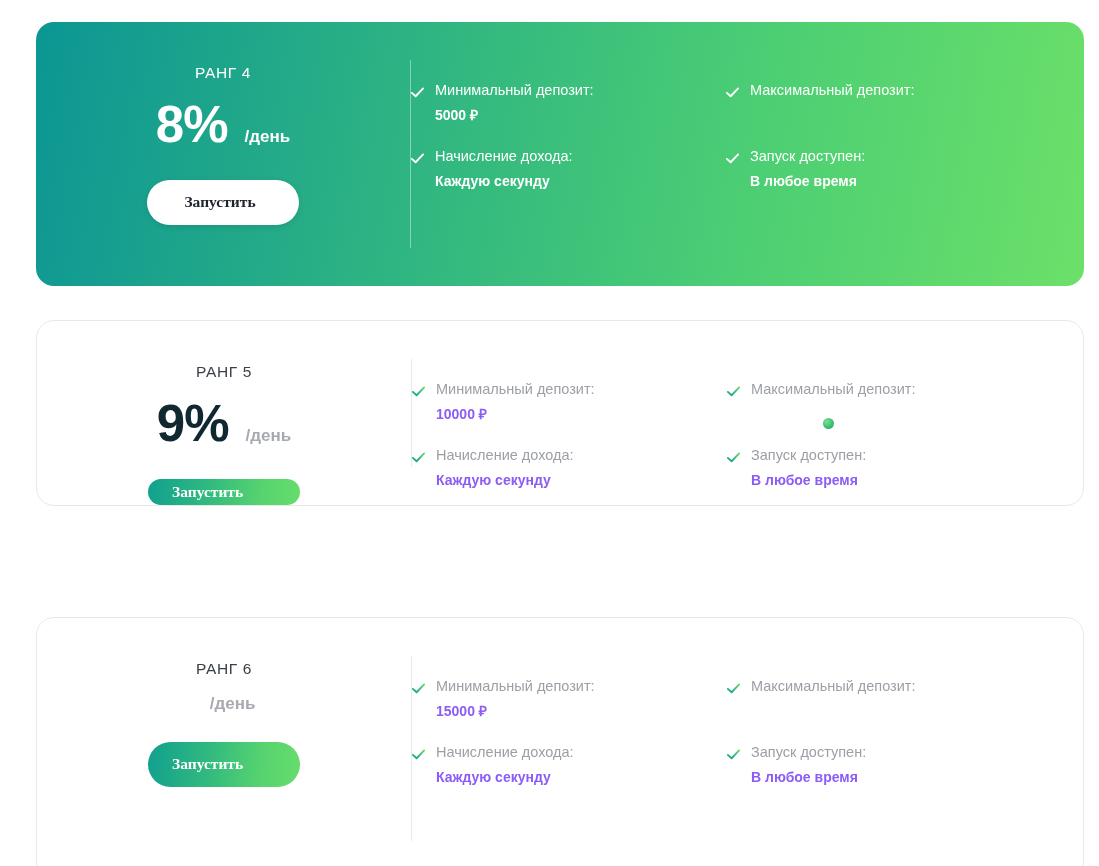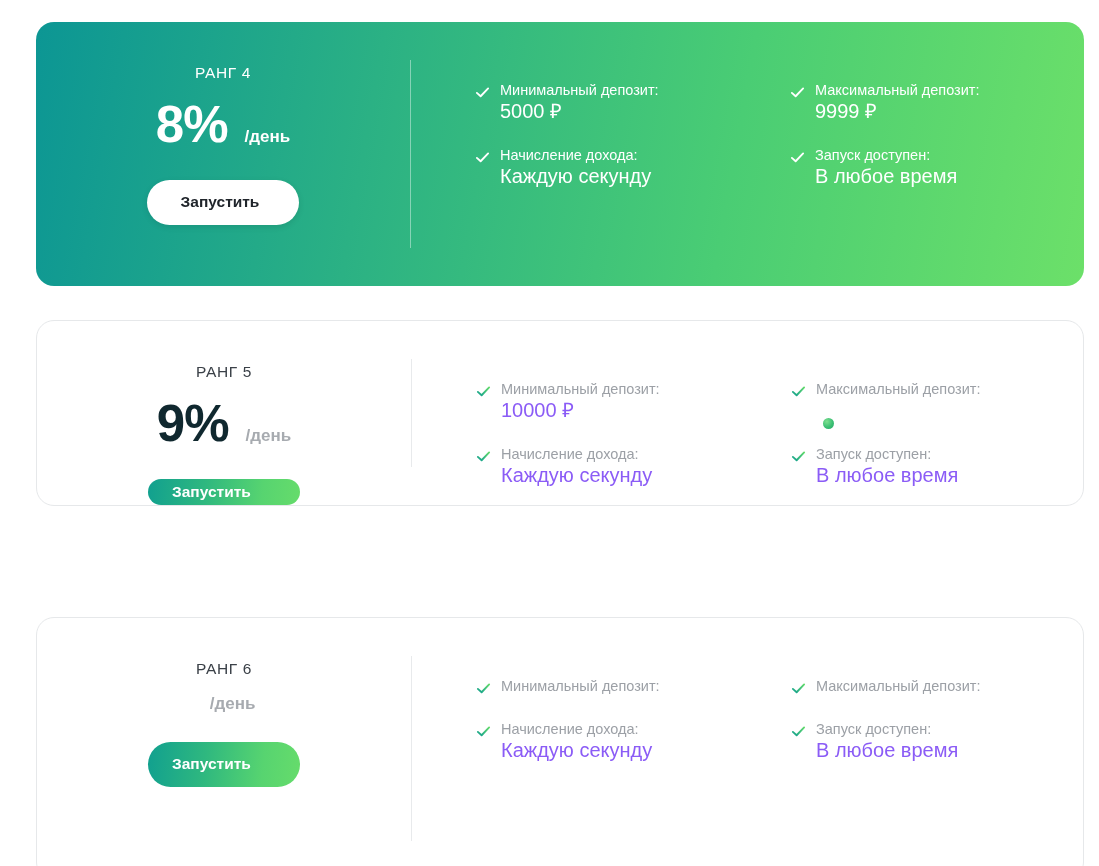--- a/index.html
+++ b/index.html
@@ -95,21 +95,21 @@
   .inactive .percent-suffix { color: #a7abb0; }
 
   .launch-btn {
     margin-top: 30px;
     border: none;
     outline: none;
     cursor: pointer;
     width: 152px;
     height: 45px;
     border-radius: 24px;
-    font-family: Liberation Sans, sans-serif;
+    font-family: Liberation Serif, serif;
     font-size: 15.5px;
     font-weight: 700;
     display: flex;
     align-items: center;
     justify-content: flex-start;
     padding-left: 24px;
     box-sizing: border-box;
   }
   .active .launch-btn {
     background: #ffffff;
@@ -130,21 +130,20 @@
     bottom: 38px;
     left: 374px;
     width: 1px;
   }
   .active .divider   { background: rgba(255,255,255,0.42); }
   .inactive .divider { background: #e8eaec; }
 
   
   .right-col {
     flex: 1 1 auto;
-    padding-left: 65px;
     padding-top: 61px;
     padding-right: 30px;
     box-sizing: border-box;
     display: grid;
     grid-template-columns: 315px 1fr;
     grid-row-gap: 26px;
     align-content: start;
   }
 
   .feature { position: relative; }
@@ -165,23 +164,24 @@
 
   .feature-label {
     font-size: 14.5px;
     font-weight: 400;
     line-height: 1.1;
   }
   .active .feature-label   { color: #ffffff; }
   .inactive .feature-label { color: #9ca0a6; }
 
   .feature-value {
+    margin-top: 8px;
     margin-left: 25px;
-    font-size: 20px;
-    font-weight: 400;
+    font-size: 14px;
+    font-weight: 700;
     line-height: 1.1;
   }
   .active .feature-value   { color: #ffffff; }
   .inactive .feature-value { color: #8b5cf6; }
 
   
   .cursor-dot {
     position: absolute;
     width: 11px;
     height: 11px;
@@ -222,21 +222,20 @@
           </div>
           <div class="feature-value">5000 ₽</div>
         </div>
         <div class="feature">
           <div class="feature-head">
             <svg class="check-icon" viewBox="0 0 16 16">
                 <path d="M2 8.4 L6 12 L14 3.6" fill="none" stroke="#ffffff" stroke-width="2" stroke-linecap="round" stroke-linejoin="round"></path>
               </svg>
             <span class="feature-label">Максимальный депозит:</span>
           </div>
-          <div class="feature-value">9999 ₽</div>
         </div>
         <div class="feature">
           <div class="feature-head">
             <svg class="check-icon" viewBox="0 0 16 16">
                 <path d="M2 8.4 L6 12 L14 3.6" fill="none" stroke="#ffffff" stroke-width="2" stroke-linecap="round" stroke-linejoin="round"></path>
               </svg>
             <span class="feature-label">Начисление дохода:</span>
           </div>
           <div class="feature-value">Каждую секунду</div>
         </div>
@@ -353,20 +352,21 @@
                 <defs>
                   <linearGradient id="cg3a" x1="0" y1="1" x2="1" y2="0">
                     <stop offset="0" stop-color="#12a08e"></stop>
                     <stop offset="1" stop-color="#62da6c"></stop>
                   </linearGradient>
                 </defs>
                 <path d="M2 8.4 L6 12 L14 3.6" fill="none" stroke="url(#cg3a)" stroke-width="2" stroke-linecap="round" stroke-linejoin="round"></path>
               </svg>
             <span class="feature-label">Минимальный депозит:</span>
           </div>
+          <div class="feature-value">15000 ₽</div>
         </div>
         <div class="feature">
           <div class="feature-head">
             <svg class="check-icon" viewBox="0 0 16 16">
                 <defs>
                   <linearGradient id="cg3b" x1="0" y1="1" x2="1" y2="0">
                     <stop offset="0" stop-color="#12a08e"></stop>
                     <stop offset="1" stop-color="#62da6c"></stop>
                   </linearGradient>
                 </defs>

